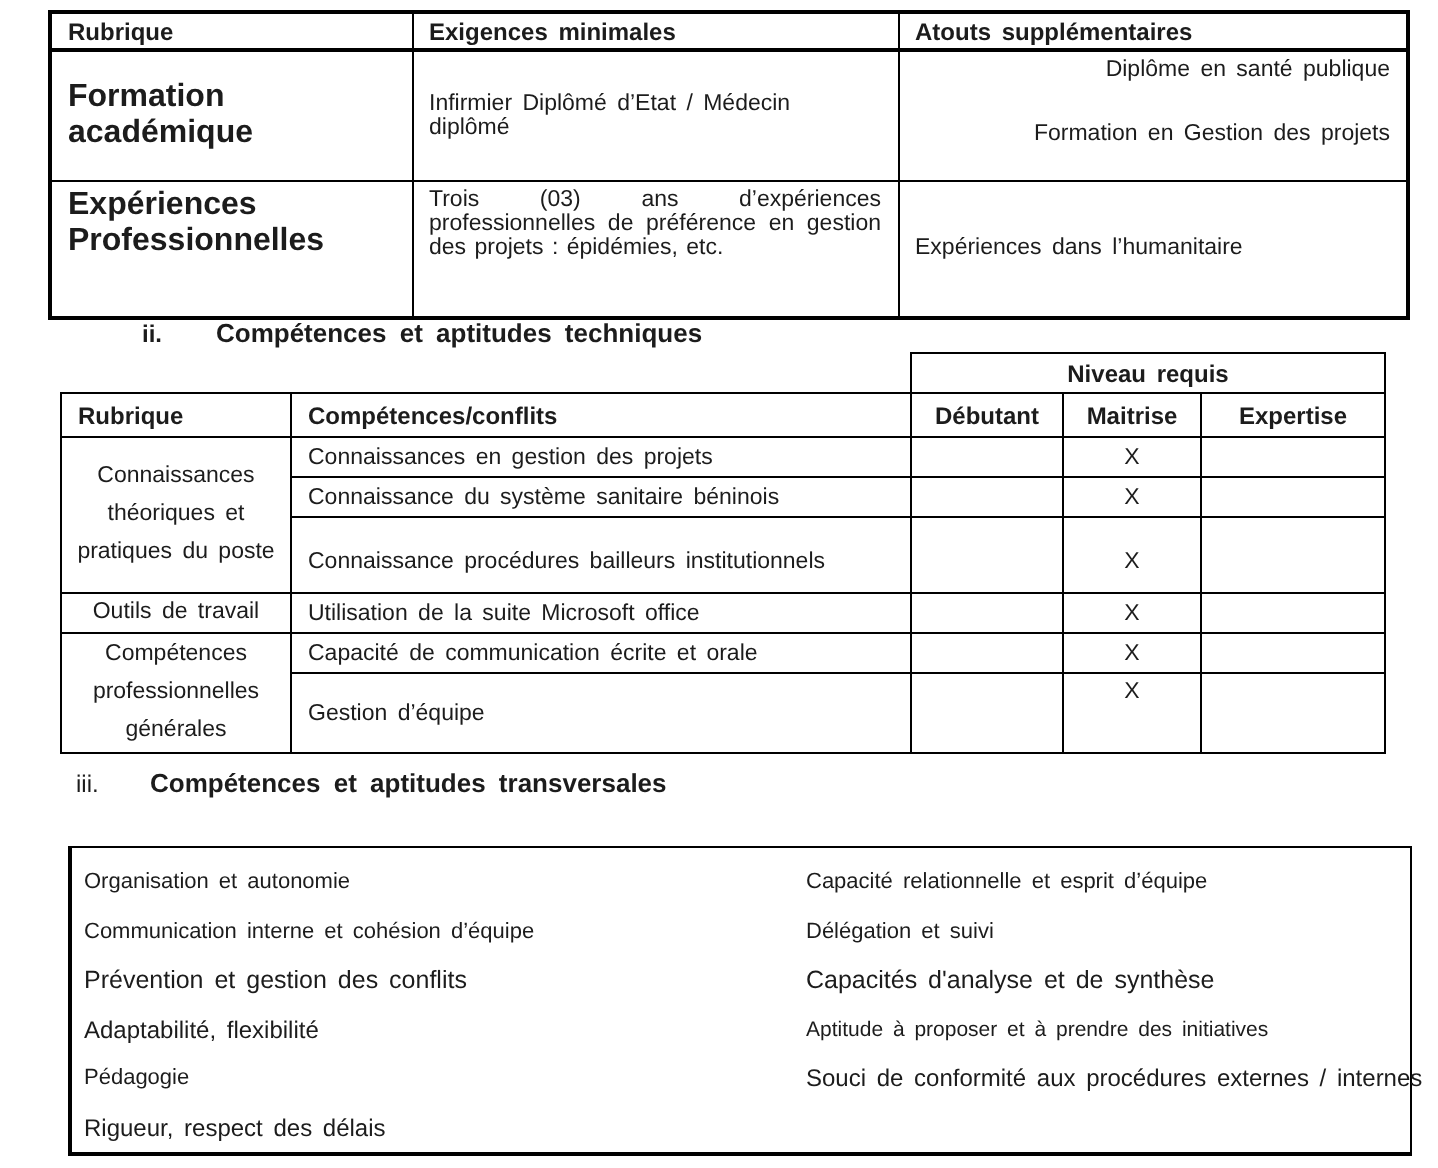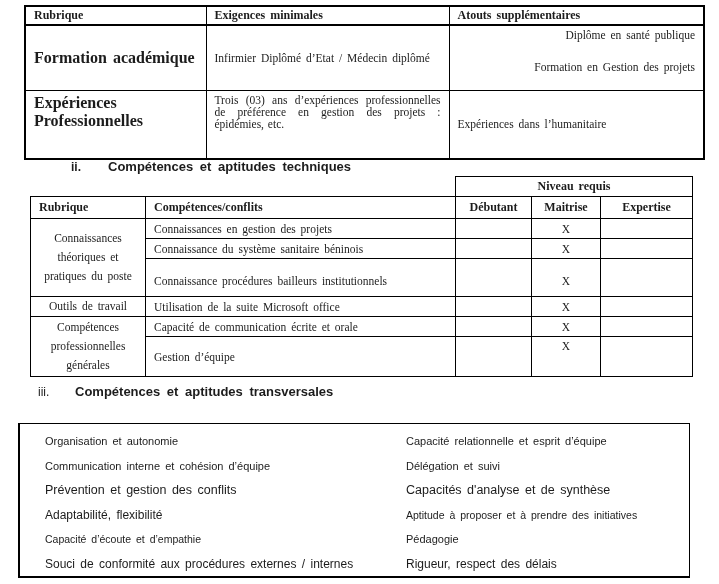--- a/index.html
+++ b/index.html
@@ -9,21 +9,21 @@
     width: 719px;
     height: 584px;
     background: #ffffff;
     color: #1c1c1c;
     font-family: "Liberation Sans", sans-serif;
     font-size: 11.5px;
     overflow: hidden;
     word-spacing: 2px;
   }
 
-  table { border-collapse: collapse; table-layout: fixed; font-family: Liberation Serif, serif; }
+  table { border-collapse: collapse; table-layout: fixed; }
   th, td { border: 1px solid #000; vertical-align: middle; }
 
   
   .t1 { position: absolute; left: 24px; top: 5px; width: 679px; border: 2px solid #000; }
   .t1 th {
     height: 19px; text-align: left; padding: 0 8px;
     font-size: 12px; font-weight: bold; border-bottom: 2px solid #000;
   }
   .t1 td { padding: 3px 8px; }
   .t1 .r1 { height: 65px; }
@@ -54,24 +54,24 @@
   .t2 .r-tall-b { height: 40px; }
   .t2 .grp { text-align: center; line-height: 19px; padding: 0 4px; }
   .t2 .comp { text-align: left; padding: 1px 8px; }
   .t2 .lvl { text-align: center; }
   .t2 .r-tall-a td { vertical-align: top; padding-top: 16px; }
   .t2 .r-tall-b .comp { vertical-align: middle; }
   .t2 .r-tall-b .lvl { vertical-align: top; padding-top: 3px; }
 
   
   .t3 {
-    position: absolute; left: 18px; top: 423px; width: 672px; height: 155px;
+    position: absolute; left: 34px; top: 423px; width: 672px; height: 155px;
     border: 1px solid #000; border-left-width: 2px; border-bottom-width: 2px;
     display: grid; grid-template-columns: 361px 1fr; grid-auto-rows: 24.5px;
-    align-items: center; padding: 5px 0 0 25px;
+    align-items: center; padding: 5px 0 0 6px;
   }
   .t3 .cell { white-space: nowrap; }
   .sz10 { font-size: 10.5px; }
   .sz11 { font-size: 11px; }
   .sz12 { font-size: 12px; }
   .sz125 { font-size: 12.5px; }
 </style>
 </head>
 <body>
 
@@ -178,19 +178,18 @@
 
   <div class="t3">
     <div class="cell sz11">Organisation et autonomie</div>
     <div class="cell sz11">Capacité relationnelle et esprit d’équipe</div>
     <div class="cell sz11">Communication interne et cohésion d’équipe</div>
     <div class="cell sz11">Délégation et suivi</div>
     <div class="cell sz125">Prévention et gestion des conflits</div>
     <div class="cell sz125">Capacités d'analyse et de synthèse</div>
     <div class="cell sz12">Adaptabilité, flexibilité</div>
     <div class="cell sz10">Aptitude à proposer et à prendre des initiatives</div>
-    <div class="cell sz10">Capacité d’écoute et d’empathie</div>
     <div class="cell sz11">Pédagogie</div>
     <div class="cell sz12">Souci de conformité aux procédures externes / internes</div>
     <div class="cell sz12">Rigueur, respect des délais</div>
   </div>
 
 </div>
 
 </body></html>

